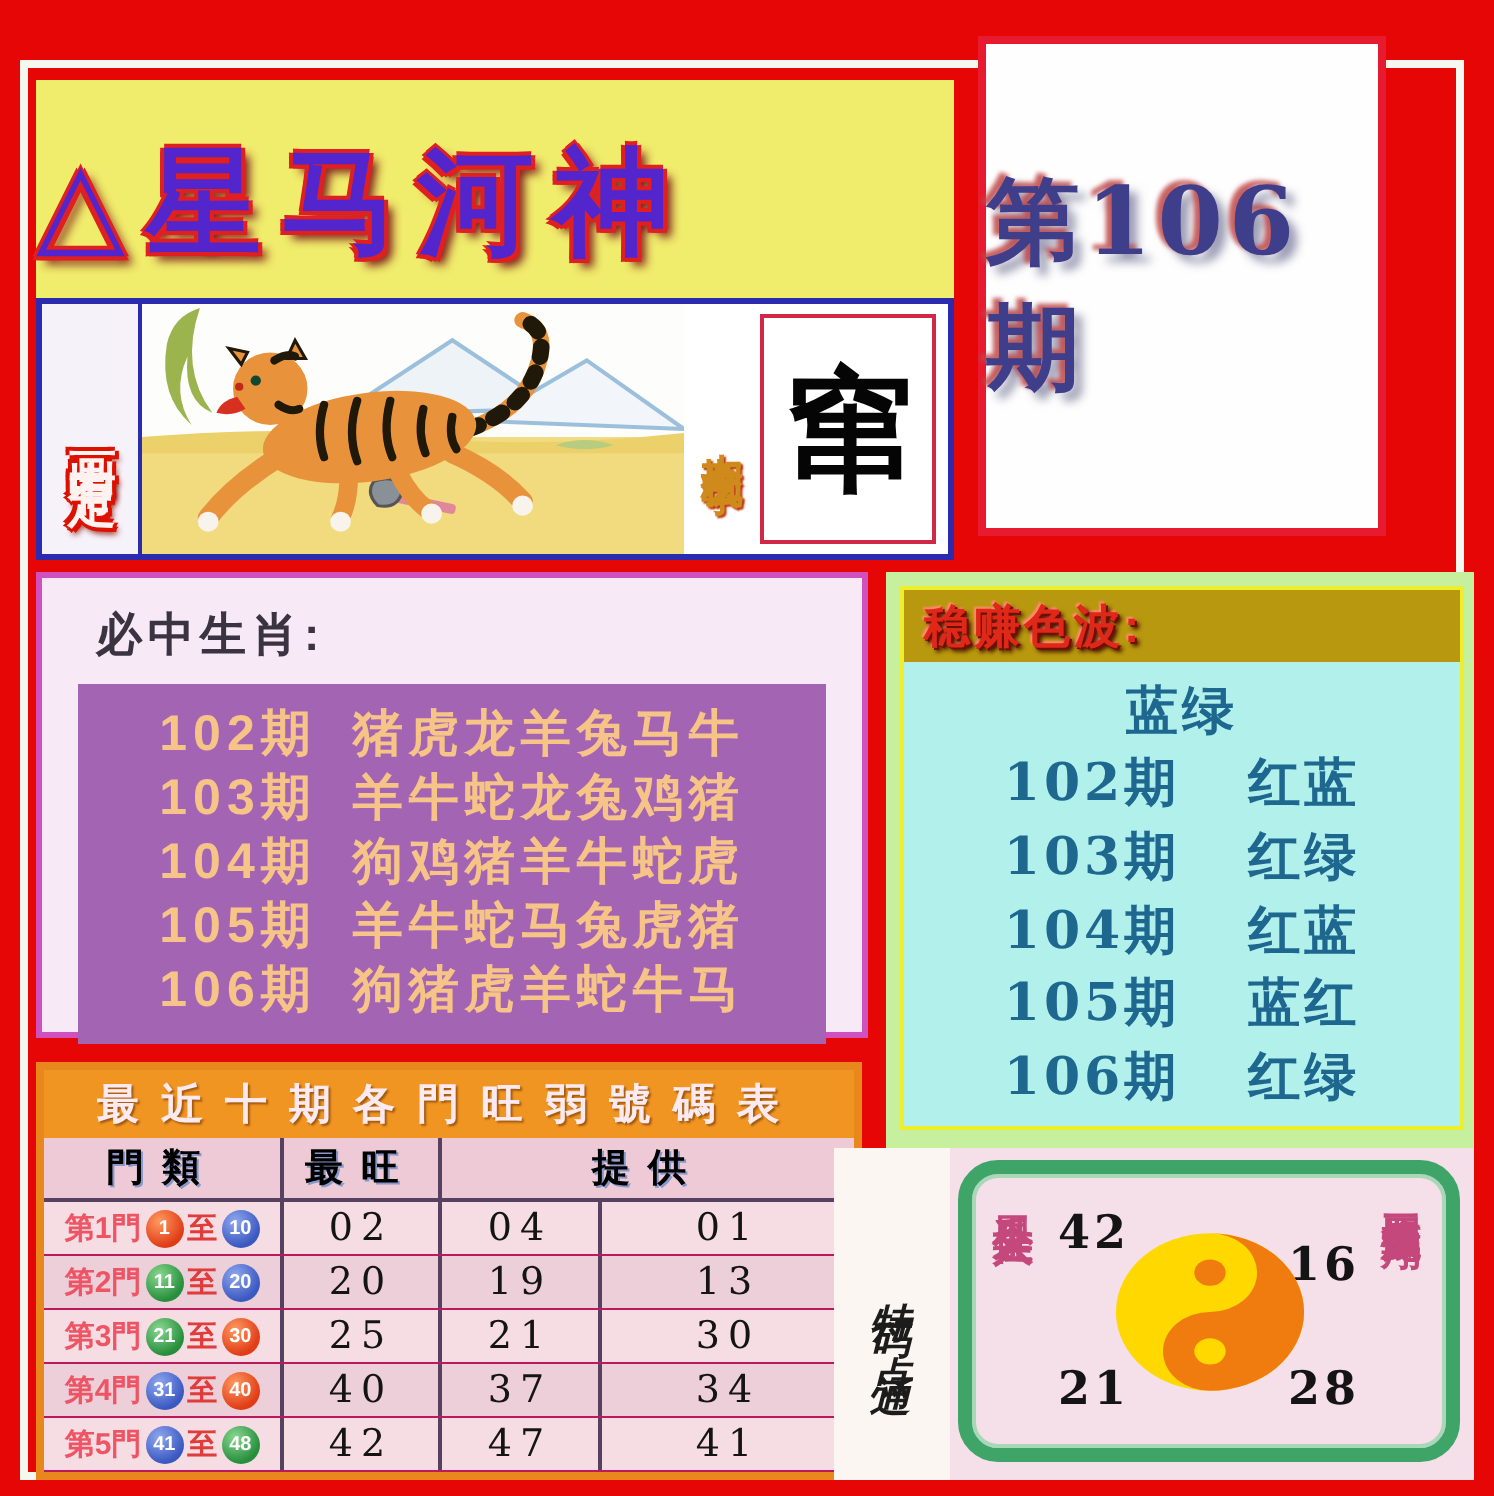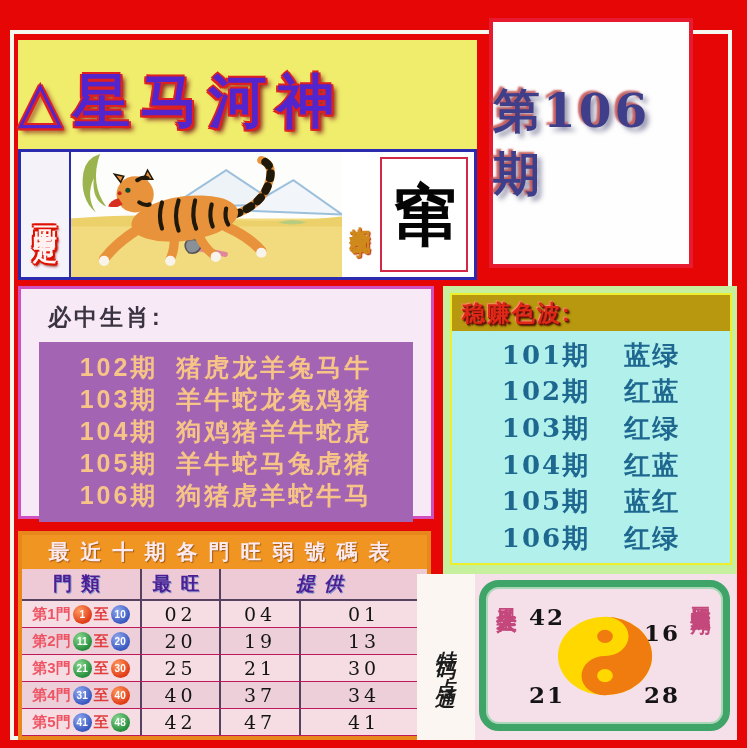--- a/index.html
+++ b/index.html
@@ -145,24 +145,24 @@
     font-size:21px; font-weight:bold; letter-spacing:11px;
     color:#fdeaf0; text-shadow:1px 1px 1px #a05a10; white-space:nowrap;
   }
   #stats-header-row {
     height:32px; background:#eecad6; display:flex;
     border-bottom:2px solid #564260;
   }
   .hcell {
     display:flex; align-items:center; justify-content:center;
     font-size:19px; font-weight:bold; letter-spacing:9px;
-    color:#4c1d95; text-shadow:1px 1px 0 #8898c8;
+    color:#000000; text-shadow:1px 1px 0 #8898c8;
     border-right:2px solid #564260;
   }
-  .hcell:last-child { border-right:none;font-style:italic; }
+  .hcell:last-child { border-right:none; }
   .col-door  { width:120px; }
   .col-best  { width:79px;  }
   .col-worst { width:80px;  }
   .col-prov  { flex:1; }
   .trow {
     height:27px; display:flex; align-items:center;
     border-bottom:1px solid #be185d;
   }
   .trow:nth-child(odd)  { background:#f5dde3; }
   .trow:nth-child(even) { background:#eccfd9; }
@@ -325,21 +325,20 @@
   </div>
 </div>
 
 <div id="green-panel" class="abs"></div>
 <div id="colorwave-box" class="abs">
   <div id="colorwave-titlebar">
     <span id="colorwave-title">稳赚色波:</span>
   </div>
   <div id="colorwave-list">
     <div class="colorwave-row">
-      <span>101期</span>
       <span>蓝绿</span>
     </div>
     <div class="colorwave-row">
       <span>102期</span>
       <span>红蓝</span>
     </div>
     <div class="colorwave-row">
       <span>103期</span>
       <span>红绿</span>
     </div>

